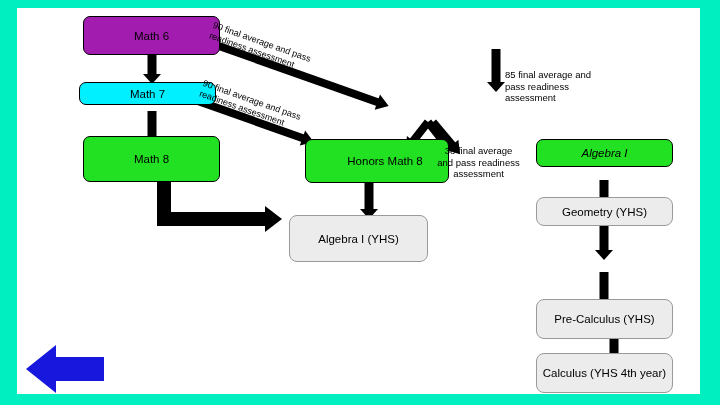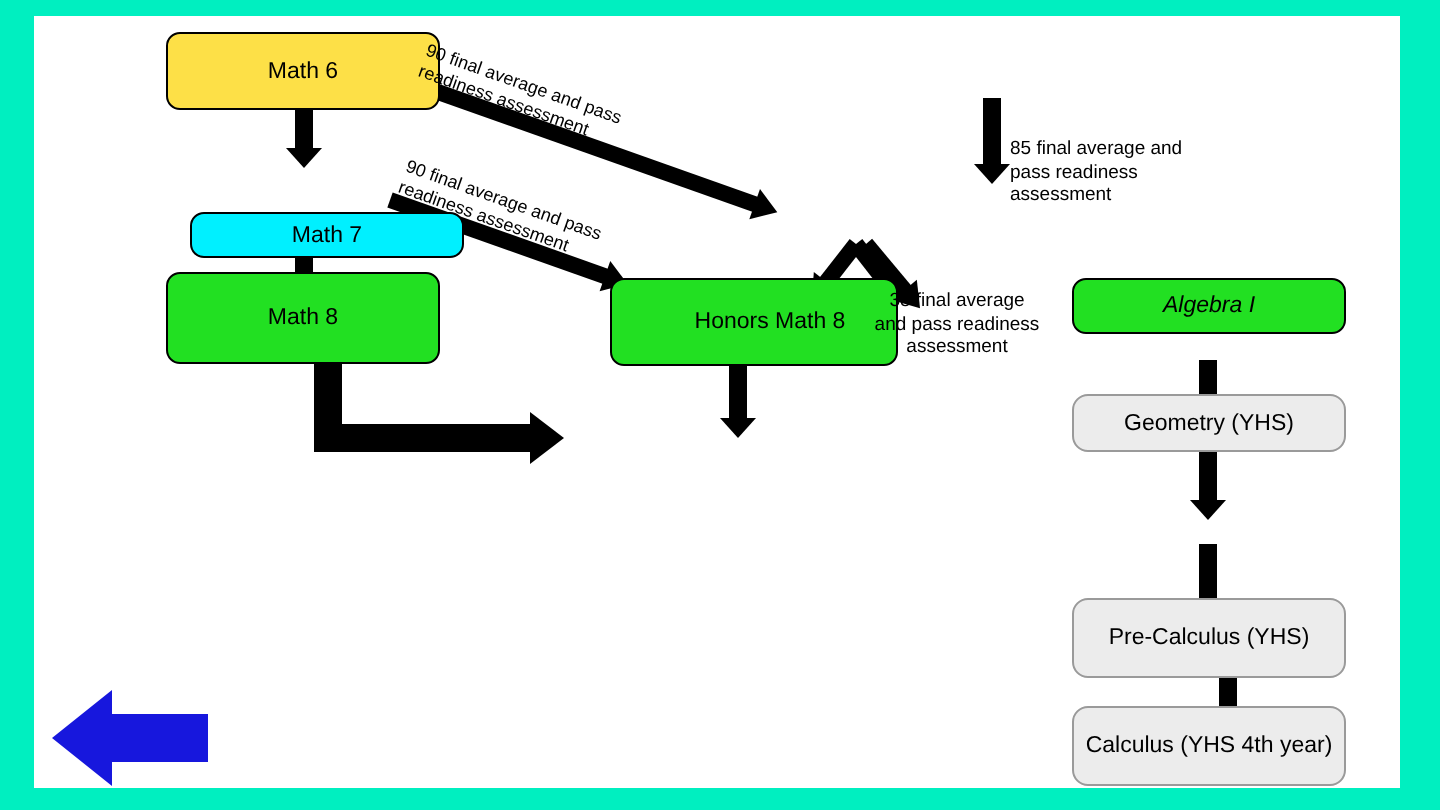--- a/index.html
+++ b/index.html
@@ -14,21 +14,21 @@
     display:flex;align-items:center;justify-content:center;
     text-align:center;
     color:#000000;
     font-size:11.5px;
     line-height:14px;
     border:1px solid #000000;
     border-radius:7px;
     z-index:5;
     padding:2px 4px;
   }
-  .box.magenta{background:#fde047;border-color:#000;}
+  .box.magenta{background:#a21caf;border-color:#000;}
   .box.cyan{background:#00f0ff;border-color:#000;}
   .box.green{background:#22e022;border-color:#000;}
   .box.gray{background:#ececec;border:1px solid #9a9a9a;border-radius:8px;color:#000;text-align:center;}
 
   .label{
     position:absolute;
     color:#000000;
     font-size:9.5px;
     line-height:11.5px;
     z-index:7;
@@ -89,21 +89,21 @@
       <div class="head" style="top:30px;"></div>
     </div>
 
     <div class="arrow-v" style="left:126px;top:103px;width:18px;height:40px;">
       <div class="shaft" style="height:30px;"></div>
       <div class="head" style="top:30px;"></div>
     </div>
 
     <div class="box magenta" style="left:66px;top:8px;width:137px;height:39px;">Math 6</div>
 
-    <div class="box cyan" style="left:78px;top:74px;width:137px;height:23px;margin-top:24px;">Math 7</div>
+    <div class="box cyan" style="left:62px;top:74px;width:137px;height:23px;">Math 7</div>
 
     <div class="box green" style="left:66px;top:128px;width:137px;height:46px;">Math 8</div>
 
     <div class="diag" style="left:185px;top:28px;width:200px;height:8px;transform:rotate(19.5deg);">
       <div class="shaft" style="width:188px;"></div>
       <div class="head" style="left:186px;"></div>
     </div>
     <div class="rot-label" style="left:198px;top:12px;transform:rotate(19.5deg);">90 final average and pass
 readiness assessment</div>
 
@@ -152,20 +152,21 @@
       <div class="shaft" style="height:28px;"></div>
       <div class="head" style="top:28px;"></div>
     </div>
 
     <div class="elbow" style="left:140px;top:172px;width:160px;height:60px;">
       <div class="v" style="left:0px;top:0px;width:14px;height:46px;"></div>
       <div class="h" style="left:0px;top:32px;width:110px;height:14px;"></div>
       <div class="head" style="left:108px;top:26px;"></div>
     </div>
 
+    <div class="box gray" style="left:272px;top:207px;width:139px;height:47px;">Algebra I (YHS)</div>
 
     <div class="arrow-v" style="left:578px;top:172px;width:18px;height:32px;">
       <div class="shaft" style="height:20px;"></div>
       <div class="head" style="top:20px;"></div>
     </div>
 
     <div class="box gray" style="left:519px;top:189px;width:137px;height:29px;">Geometry (YHS)</div>
 
     <div class="arrow-v" style="left:578px;top:214px;width:18px;height:40px;">
       <div class="shaft" style="height:28px;"></div>

